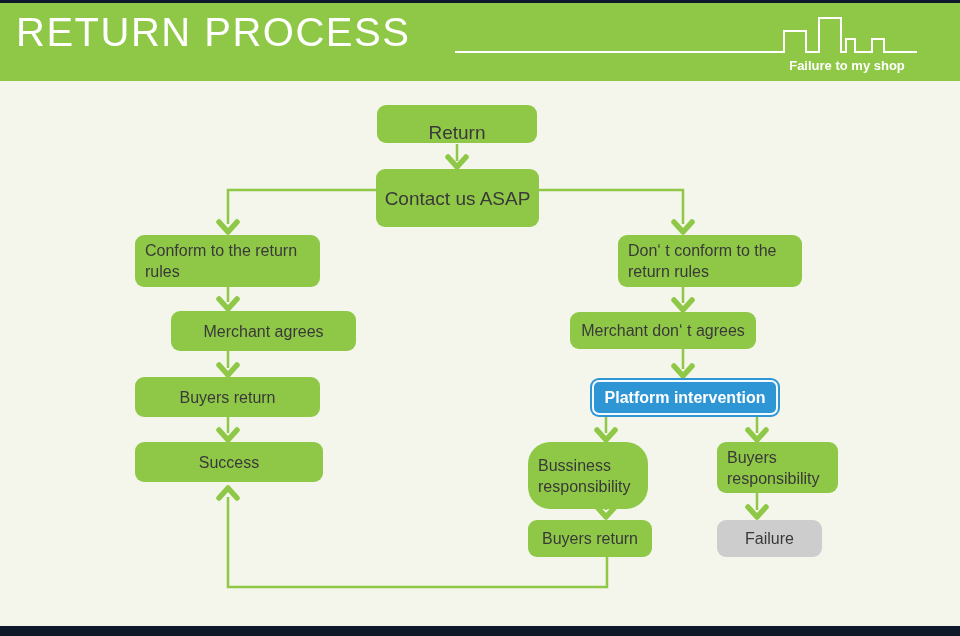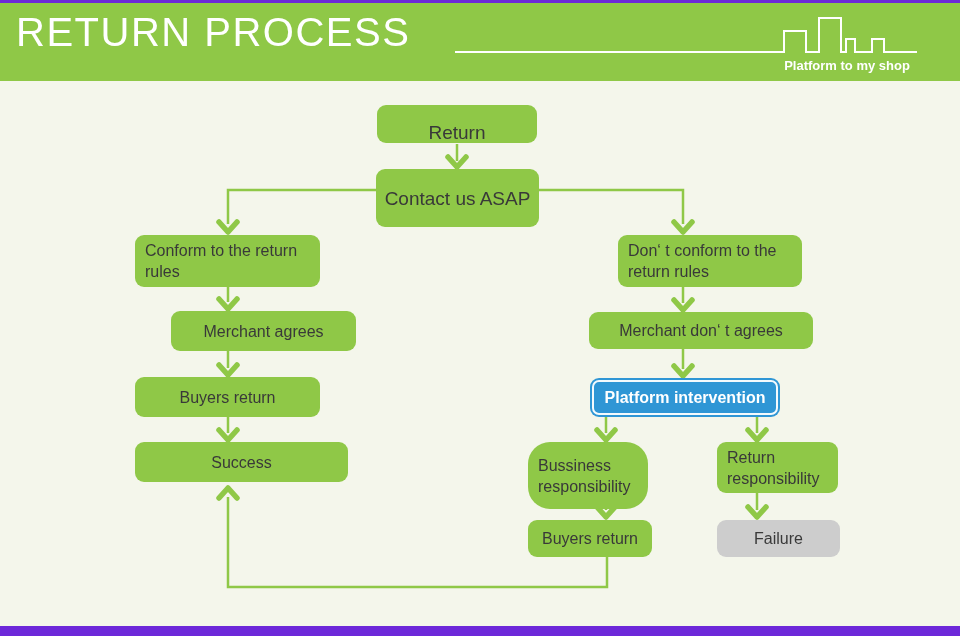--- a/index.html
+++ b/index.html
@@ -1,17 +1,17 @@
 <!DOCTYPE html>
 <html><head>
 <meta charset="utf-8">
 <style>
   html,body{margin:0;padding:0;background:#ffffff;}
   .stage{
-    position:relative;width:960px;height:636px;background:#6d28d9;
+    position:relative;width:960px;height:636px;background:#0f172a;
     font-family:"Liberation Sans", sans-serif;overflow:hidden;
   }
   .main-bg{position:absolute;left:0;top:81px;width:960px;height:545px;background:#F4F6EB;}
   
   .header{position:absolute;left:0;top:3px;width:960px;height:78px;background:#8FC847;}
   .header-title{
     position:absolute;left:16px;top:10px;color:#ffffff;font-size:40px;
     font-weight:400;letter-spacing:1.5px;white-space:nowrap;
   }
   .header-decor{position:absolute;left:0;top:0;width:960px;height:81px;}
@@ -35,42 +35,42 @@
     content:"";position:absolute;left:2px;right:2px;top:2px;bottom:2px;
     border:2px solid rgba(255,255,255,0.95);border-radius:7px;pointer-events:none;
   }
   .node.gray{background:#CDCDCD;}
   
   .n-return{left:377px;top:105px;width:160px;height:38px;align-items:flex-end;}
   .n-contact{left:376px;top:169px;width:163px;height:58px;}
   .n-conform{left:135px;top:235px;width:185px;height:52px;}
   .n-merchant-agrees{left:135px;top:311px;width:185px;height:40px;margin-left:36px;}
   .n-buyers-return-left{left:135px;top:377px;width:185px;height:40px;}
-  .n-success{left:135px;top:442px;width:213px;height:40px;}
+  .n-success{left:135px;top:442px;width:188px;height:40px;}
   .n-dont-conform{left:618px;top:235px;width:184px;height:52px;}
-  .n-merchant-dont{left:589px;top:312px;width:224px;height:37px;}
+  .n-merchant-dont{left:570px;top:312px;width:186px;height:37px;}
   .n-platform{left:590px;top:378px;width:190px;height:39px;}
   .n-business-resp{left:528px;top:442px;width:120px;height:67px;border-radius:22px;}
   .n-buyers-resp{left:717px;top:442px;width:121px;height:51px;}
   .n-buyers-return-bottom{left:528px;top:520px;width:124px;height:37px;}
-  .n-failure{left:717px;top:520px;width:123px;height:37px;}
+  .n-failure{left:717px;top:520px;width:105px;height:37px;}
 </style>
 </head>
 <body>
 
 <div class="stage">
 
   <div class="main-bg"></div>
 
   <div class="header"></div>
   <div class="header-title">RETURN PROCESS</div>
   <svg class="header-decor" viewBox="0 0 960 81" xmlns="http://www.w3.org/2000/svg">
     <path d="M455 52 H784 V31 H806 V52 H819 V18 H841 V52 H846 V39 H855 V52 H872 V39 H884 V52 H917" fill="none" stroke="#ffffff" stroke-width="2"></path>
   </svg>
-  <div class="tagline">Platform to my shop</div>
+  <div class="tagline">Failure to my shop</div>
 
   <svg class="connectors" viewBox="0 0 960 636" xmlns="http://www.w3.org/2000/svg">
     <path d="M457 144 V161
              M377 190 H228 V224
              M538 190 H683 V224
              M228 287 V302
              M228 351 V368
              M228 417 V433
              M683 287 V303
              M683 349 V369
@@ -121,21 +121,21 @@
     <span>Merchant don‘ t agrees</span>
   </div>
   <div class="node blue n-platform">
     <span>Platform intervention</span>
   </div>
 
   <div class="node align-left n-business-resp">
     <span>Bussiness responsibility</span>
   </div>
   <div class="node align-left n-buyers-resp">
-    <span>Return responsibility</span>
+    <span>Buyers responsibility</span>
   </div>
   <div class="node n-buyers-return-bottom">
     <span>Buyers return</span>
   </div>
   <div class="node gray n-failure">
     <span>Failure</span>
   </div>
 
 </div>
 

